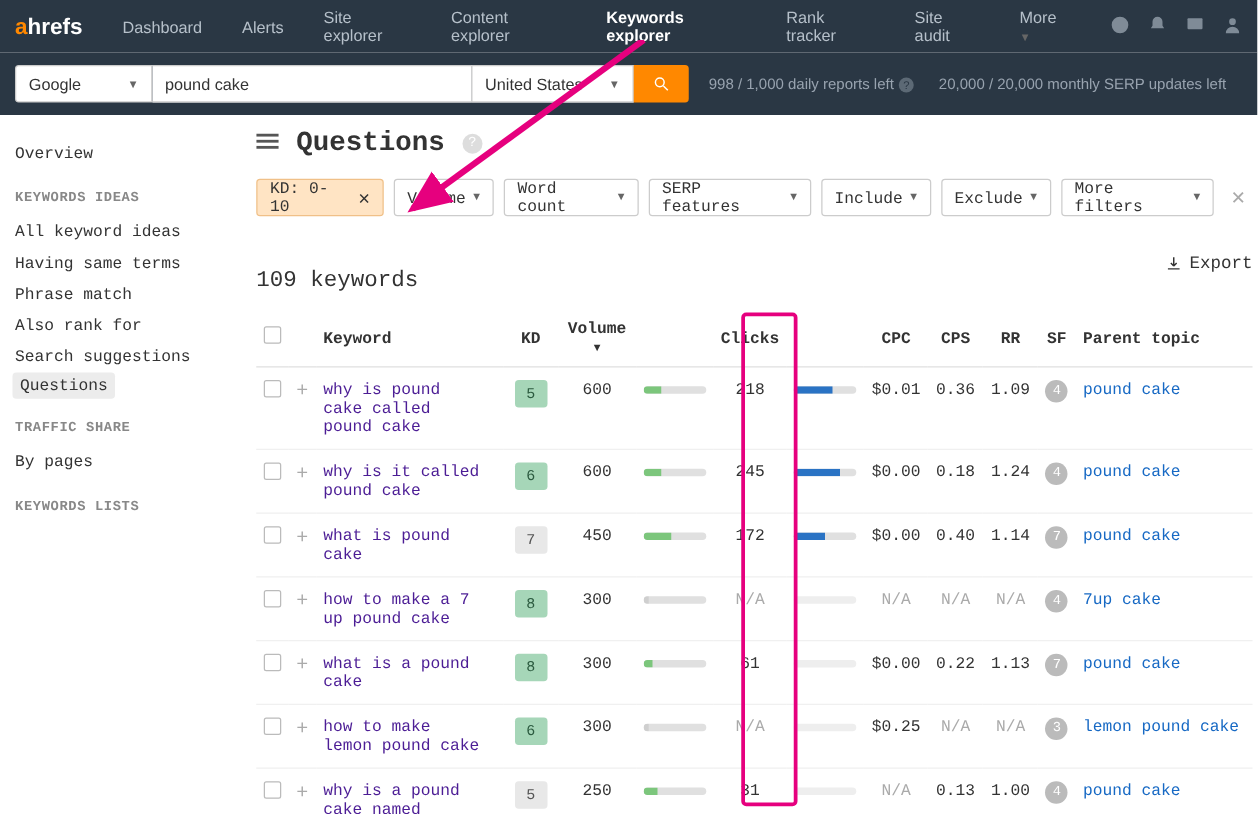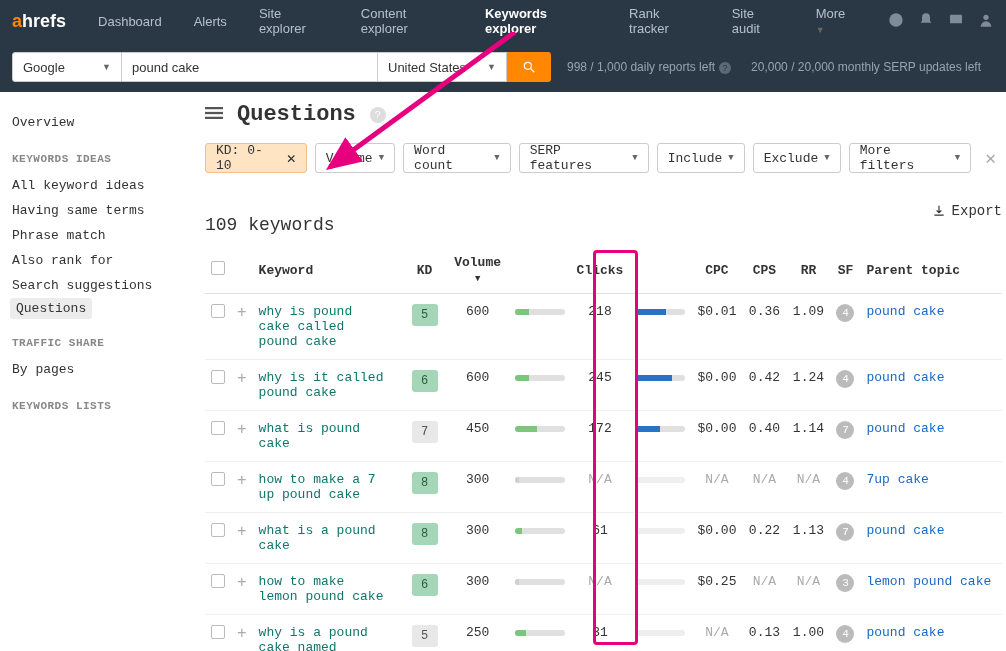--- a/index.html
+++ b/index.html
@@ -55,21 +55,21 @@
 .export svg{width:14px;height:14px;fill:#333;}
 
 
 table{width:100%;border-collapse:collapse;}
 th{text-align:left;font-weight:bold;font-size:13px;padding:8px 6px;border-bottom:1px solid #e0e0e0;color:#333;}
 th.r,td.r{text-align:center;}
 th.c,td.c{text-align:center;}
 td{padding:10px 6px;border-bottom:1px solid #f0f0f0;font-size:13px;vertical-align:top;}
 .cbox{width:14px;height:14px;border:1px solid #bbb;border-radius:2px;display:inline-block;}
 .plus{color:#aaa;font-size:16px;cursor:pointer;}
-.kwlink{color:#0f766e;cursor:pointer;max-width:132px;display:inline-block;}
+.kwlink{color:#4c1d95;cursor:pointer;max-width:132px;display:inline-block;}
 .kd-badge{width:26px;height:22px;border-radius:3px;display:inline-flex;align-items:center;justify-content:center;font-size:12px;font-weight:500;}
 .kd-g{background:#a6d6b8;color:#2c5b40;}
 .kd-w{background:#e8e8e8;color:#555;}
 .bar{height:6px;border-radius:3px;background:#e0e0e0;width:50px;display:inline-block;position:relative;overflow:hidden;}
 .bar .fill{height:100%;display:block;}
 .na{color:#aaa;}
 .sf-b{width:18px;height:18px;border-radius:50%;background:#bbb;color:#fff;font-size:11px;display:inline-flex;align-items:center;justify-content:center;}
 .ptlink{color:#1769c4;cursor:pointer;}
 
 
@@ -233,21 +233,21 @@
           <tr>
             <td><span class="cbox"></span></td>
             <td><span class="plus">+</span></td>
             <td><span class="kwlink">why is it called pound cake</span></td>
             <td class="c"><span class="kd-badge kd-g">6</span></td>
             <td class="r">600</td>
             <td><span class="bar"><span class="fill" style="width:28%;background:#7cc67c"></span></span></td>
             <td class="r">245</td>
             <td><span class="bar"><span class="fill" style="width:74%;background:#2a73c4"></span></span></td>
             <td class="r">$0.00</td>
-            <td class="r">0.42</td>
+            <td class="r">0.18</td>
             <td class="r">1.24</td>
             <td class="c"><span class="sf-b">4</span></td>
             <td><span class="ptlink">pound cake</span></td>
           </tr>
           <tr>
             <td><span class="cbox"></span></td>
             <td><span class="plus">+</span></td>
             <td><span class="kwlink">what is pound cake</span></td>
             <td class="c"><span class="kd-badge kd-w">7</span></td>
             <td class="r">450</td>

